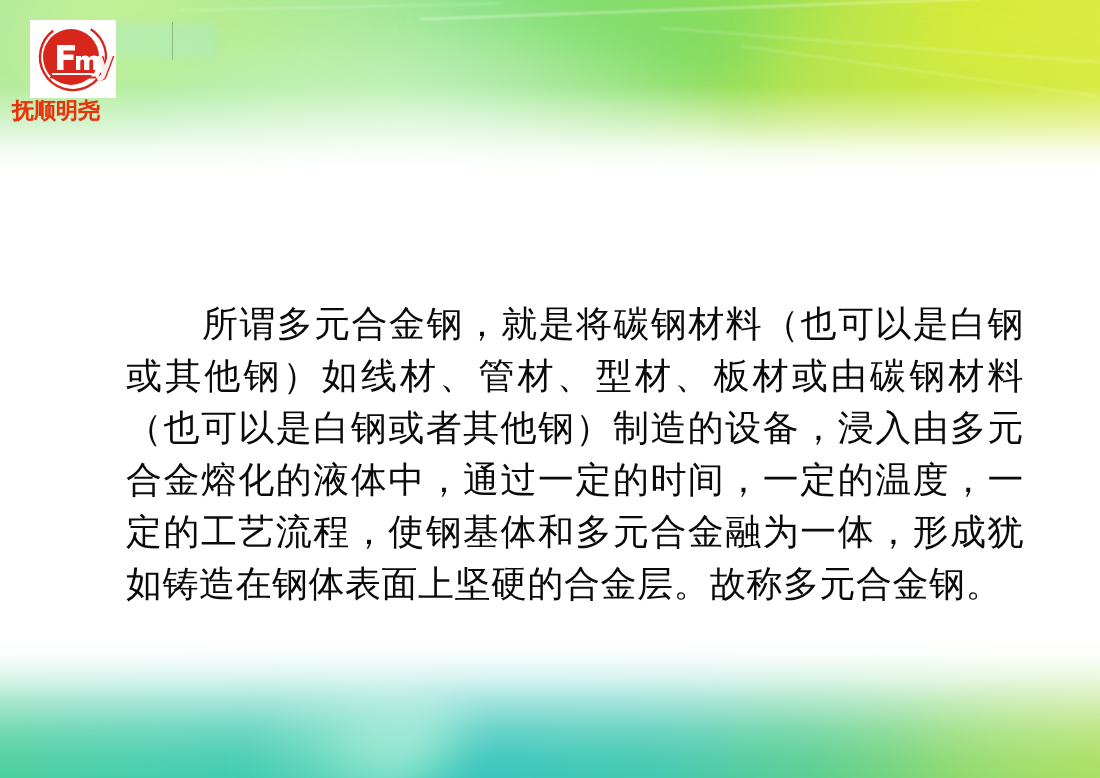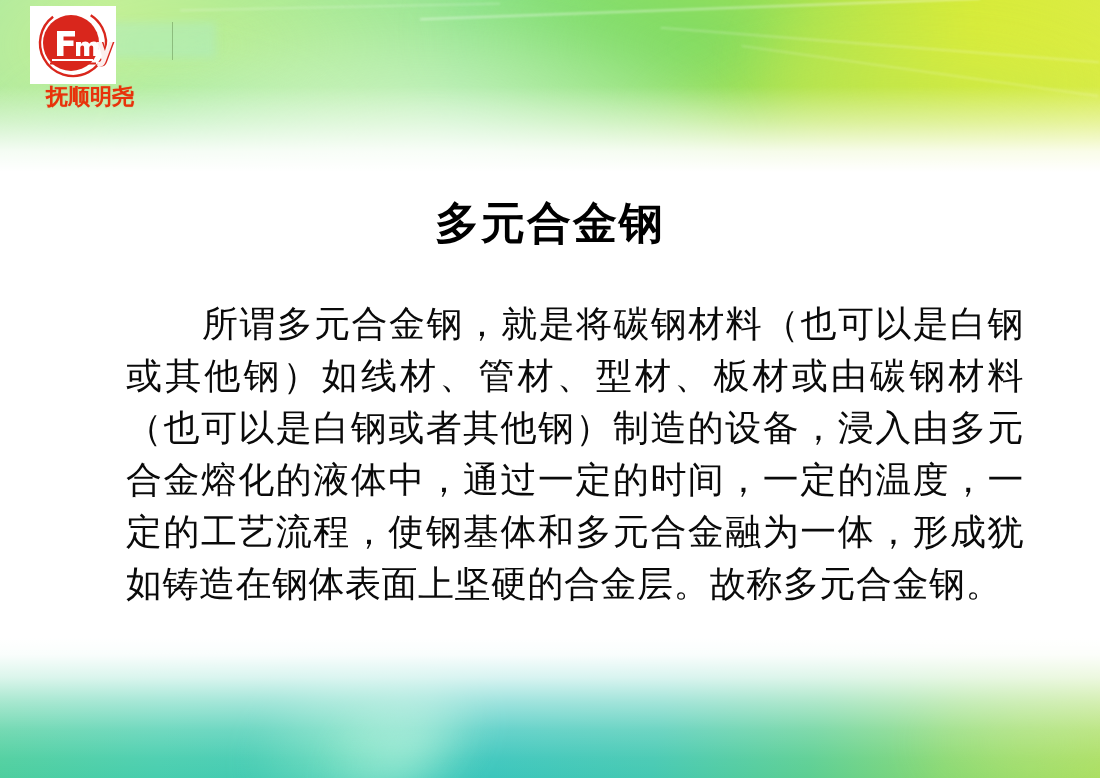--- a/index.html
+++ b/index.html
@@ -112,24 +112,24 @@
     position: absolute;
     left: 0; bottom: 0;
     width: 1100px; height: 86px;
     background: linear-gradient(to bottom, rgba(255,255,255,0) 0%, rgba(255,255,255,.45) 42%, rgba(255,255,255,.88) 76%, #ffffff 100%);
   }
 
   
   .logo-block {
     position: absolute;
     left: 12px;
-    top: 6px;
+    top: 20px;
     width: 122px;
     z-index: 6;
-    text-align: right;
+    text-align: left;
   }
   .logo-plate {
     width: 86px;
     height: 78px;
     margin: 0 auto;
     background: #ffffff;
     position: relative;
   }
   .logo-mark { display: block; }
   .logo-name {
@@ -294,18 +294,17 @@
 
   <div class="footer-band">
     <div class="footer-base"></div>
     <div class="fwave fwave-1"></div>
     <div class="fwave fwave-2"></div>
     <div class="fwave fwave-3"></div>
     <div class="footer-fade"></div>
   </div>
 
   <div class="content">
-    <h1 class="slide-title">多元合金钢</h1>
 
     <p class="body-text">所谓多元合金钢，就是将碳钢材料（也可以是白钢或其他钢）如线材、管材、型材、板材或由碳钢材料（也可以是白钢或者其他钢）制造的设备，浸入由多元合金熔化的液体中，通过一定的时间，一定的温度，一定的工艺流程，使钢基体和多元合金融为一体，形成犹如铸造在钢体表面上坚硬的合金层。故称多元合金钢。</p>
   </div>
 
 </div>
 
 </body></html>

